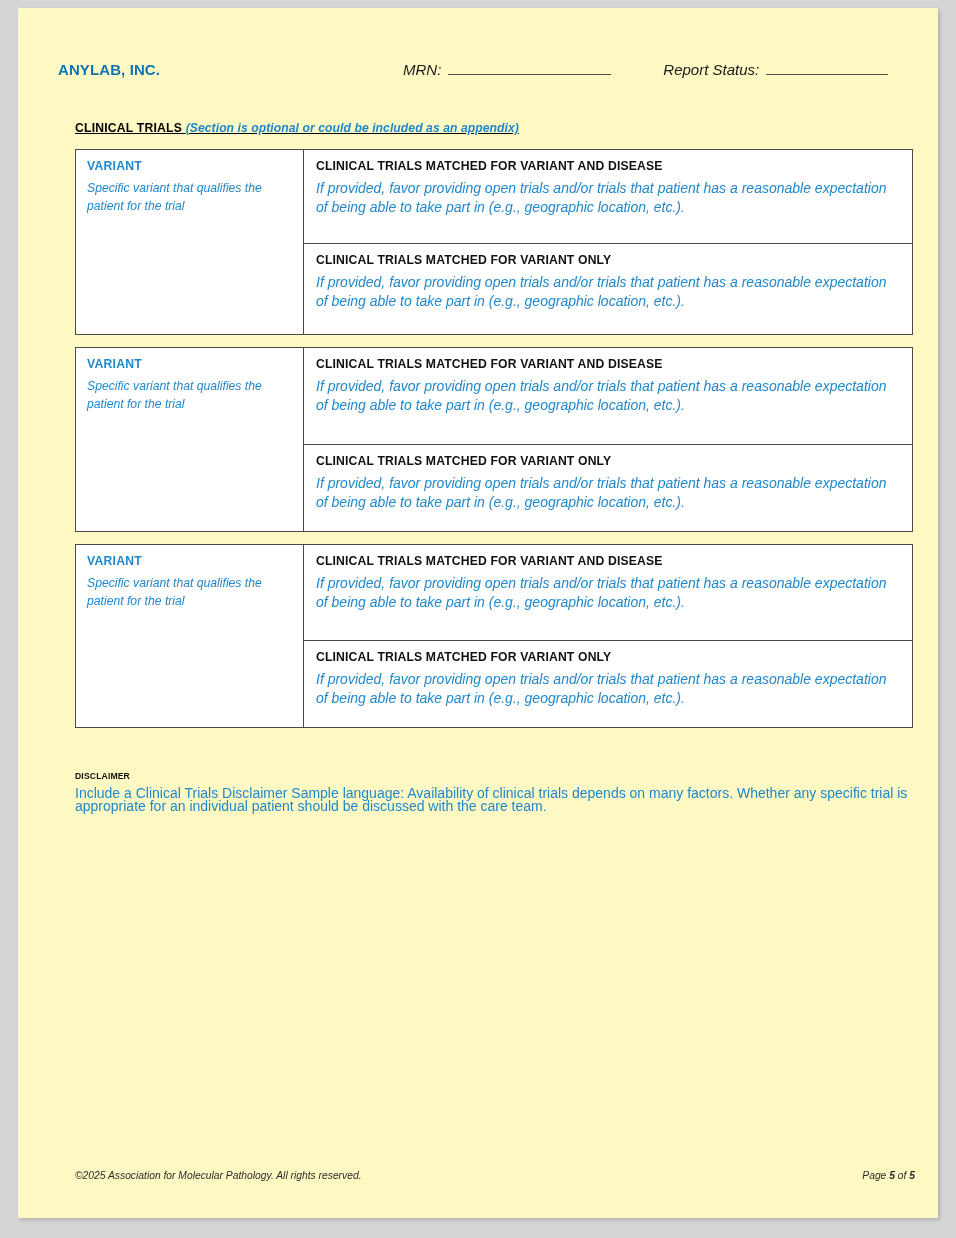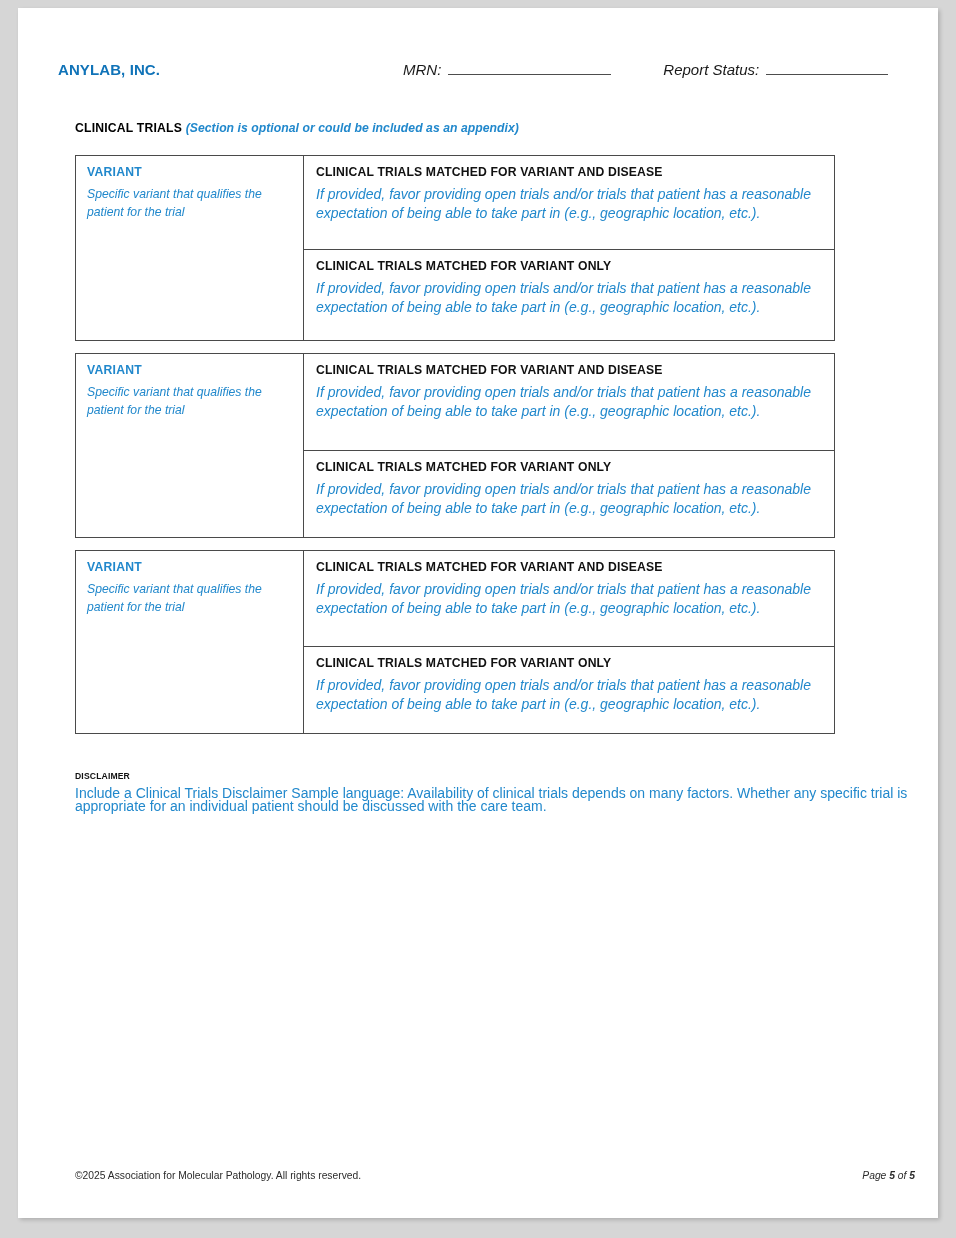--- a/index.html
+++ b/index.html
@@ -14,21 +14,21 @@
     font-family: "Liberation Sans", sans-serif;
     -webkit-font-smoothing: antialiased;
   }
 
   .page {
     position: absolute;
     left: 18px;
     top: 8px;
     width: 920px;
     height: 1210px;
-    background: #ffffff;
+    background: #fef9c3;
     box-shadow: 2px 2px 4px rgba(0,0,0,0.18);
     overflow: hidden;
   }
 
   .page-inner {
     position: relative;
     width: 100%;
     height: 100%;
   }
 
@@ -74,39 +74,40 @@
   .field-gap { width: 52px; display:inline-block; }
 
   
   .section-title {
     position: absolute;
     left: 57px;
     top: 112px;
     font-size: 12.2px;
     line-height: 16px;
     white-space: nowrap;
+    text-decoration: underline;
   }
   .section-title .st-main {
     font-weight: bold;
     color: #000000;
     letter-spacing: 0.2px;
   }
   .section-title .st-note {
     font-style: italic;
     font-weight: bold;
     color: #2188cc;
     letter-spacing: 0.05px;
   }
 
   
   .blocks {
     position: absolute;
     left: 57px;
-    top: 147px;
-    width: 760px;
+    top: 141px;
+    width: 838px;
   }
   .variant-block {
     display: flex;
     border: 1.2px solid #4a4a4a;
     background: #fff;
     box-sizing: border-box;
   }
   .block-gap { height: 12px; }
 
   .variant-cell {
@@ -193,20 +194,21 @@
     left: 57px;
     top: 1162px;
     width: 840px;
     display: flex;
     justify-content: space-between;
     align-items: baseline;
     font-size: 10.3px;
     color: #2b2b2b;
   }
   .footer-copy {
+    font-style: italic;
     text-align: right;
   }
   .footer-page {
     font-style: italic;
     white-space: nowrap;
   }
   .footer-page b { font-weight: bold; font-style: italic; }
 </style>
 </head>
 <body>

